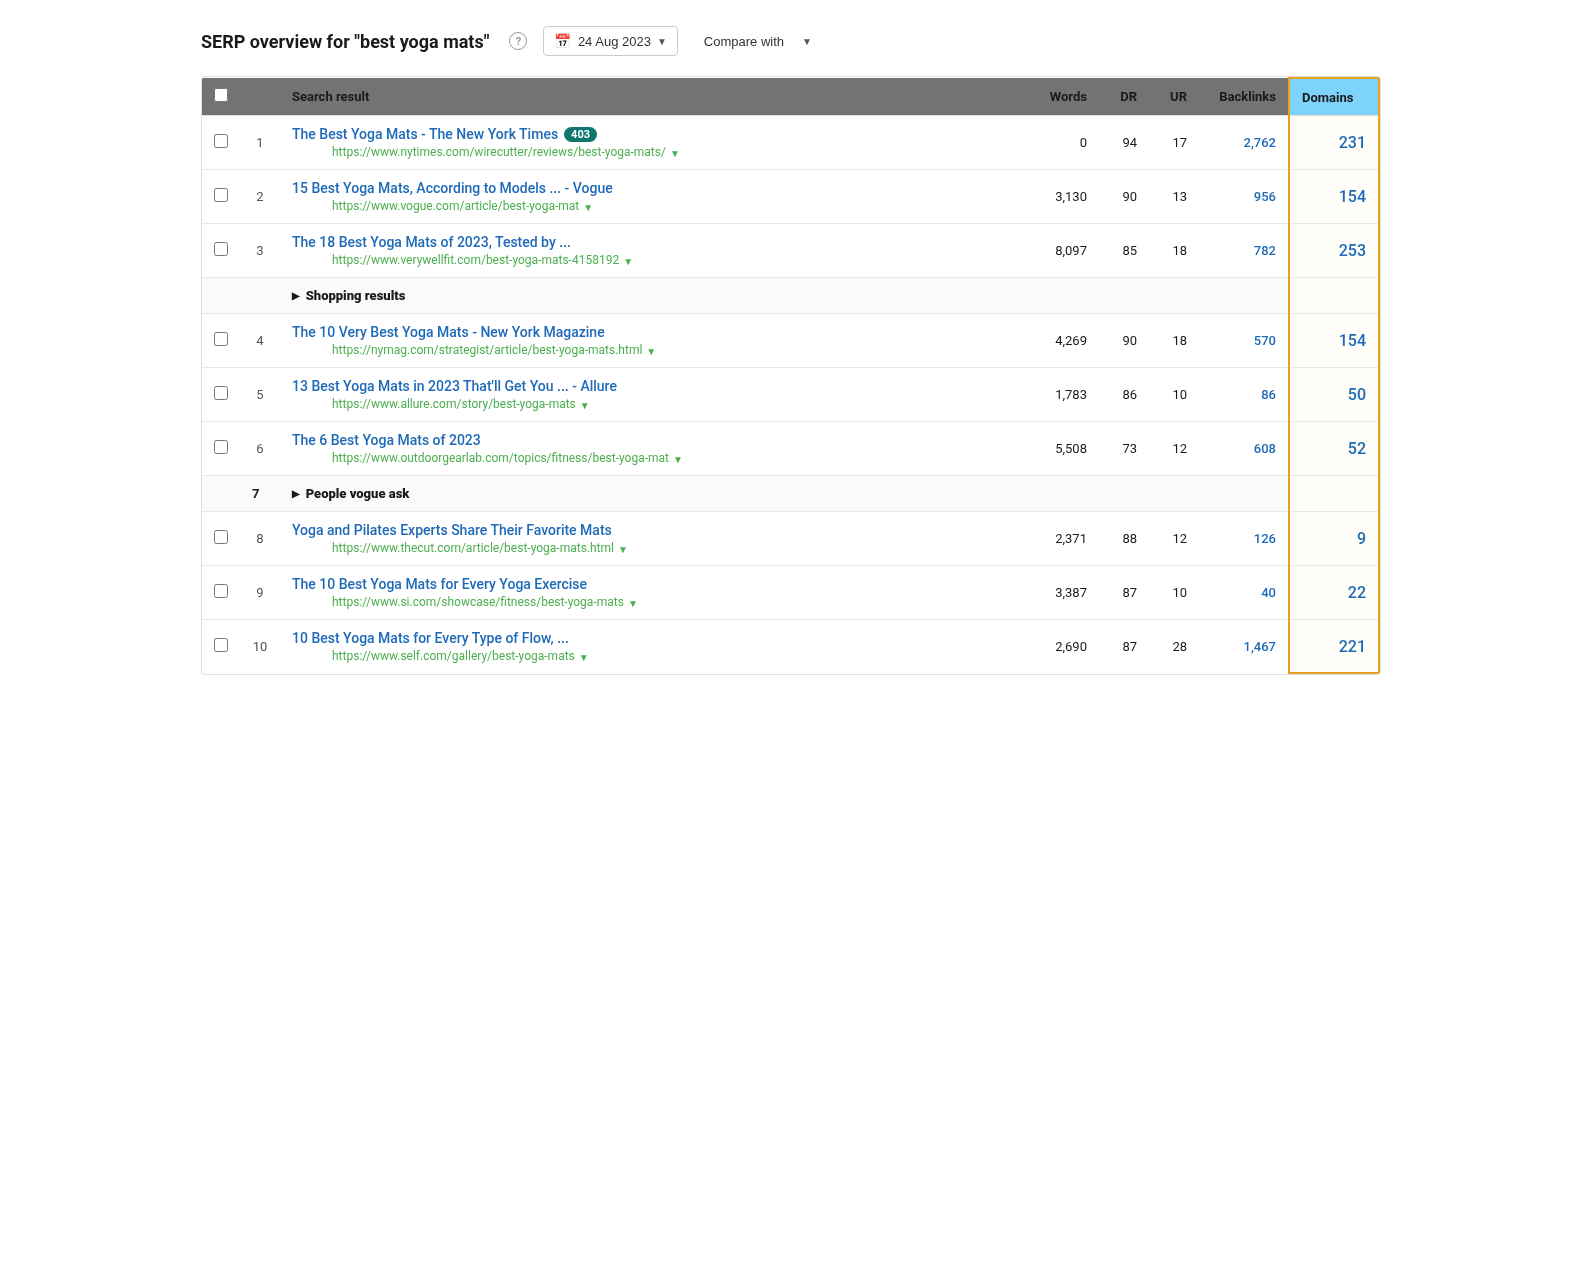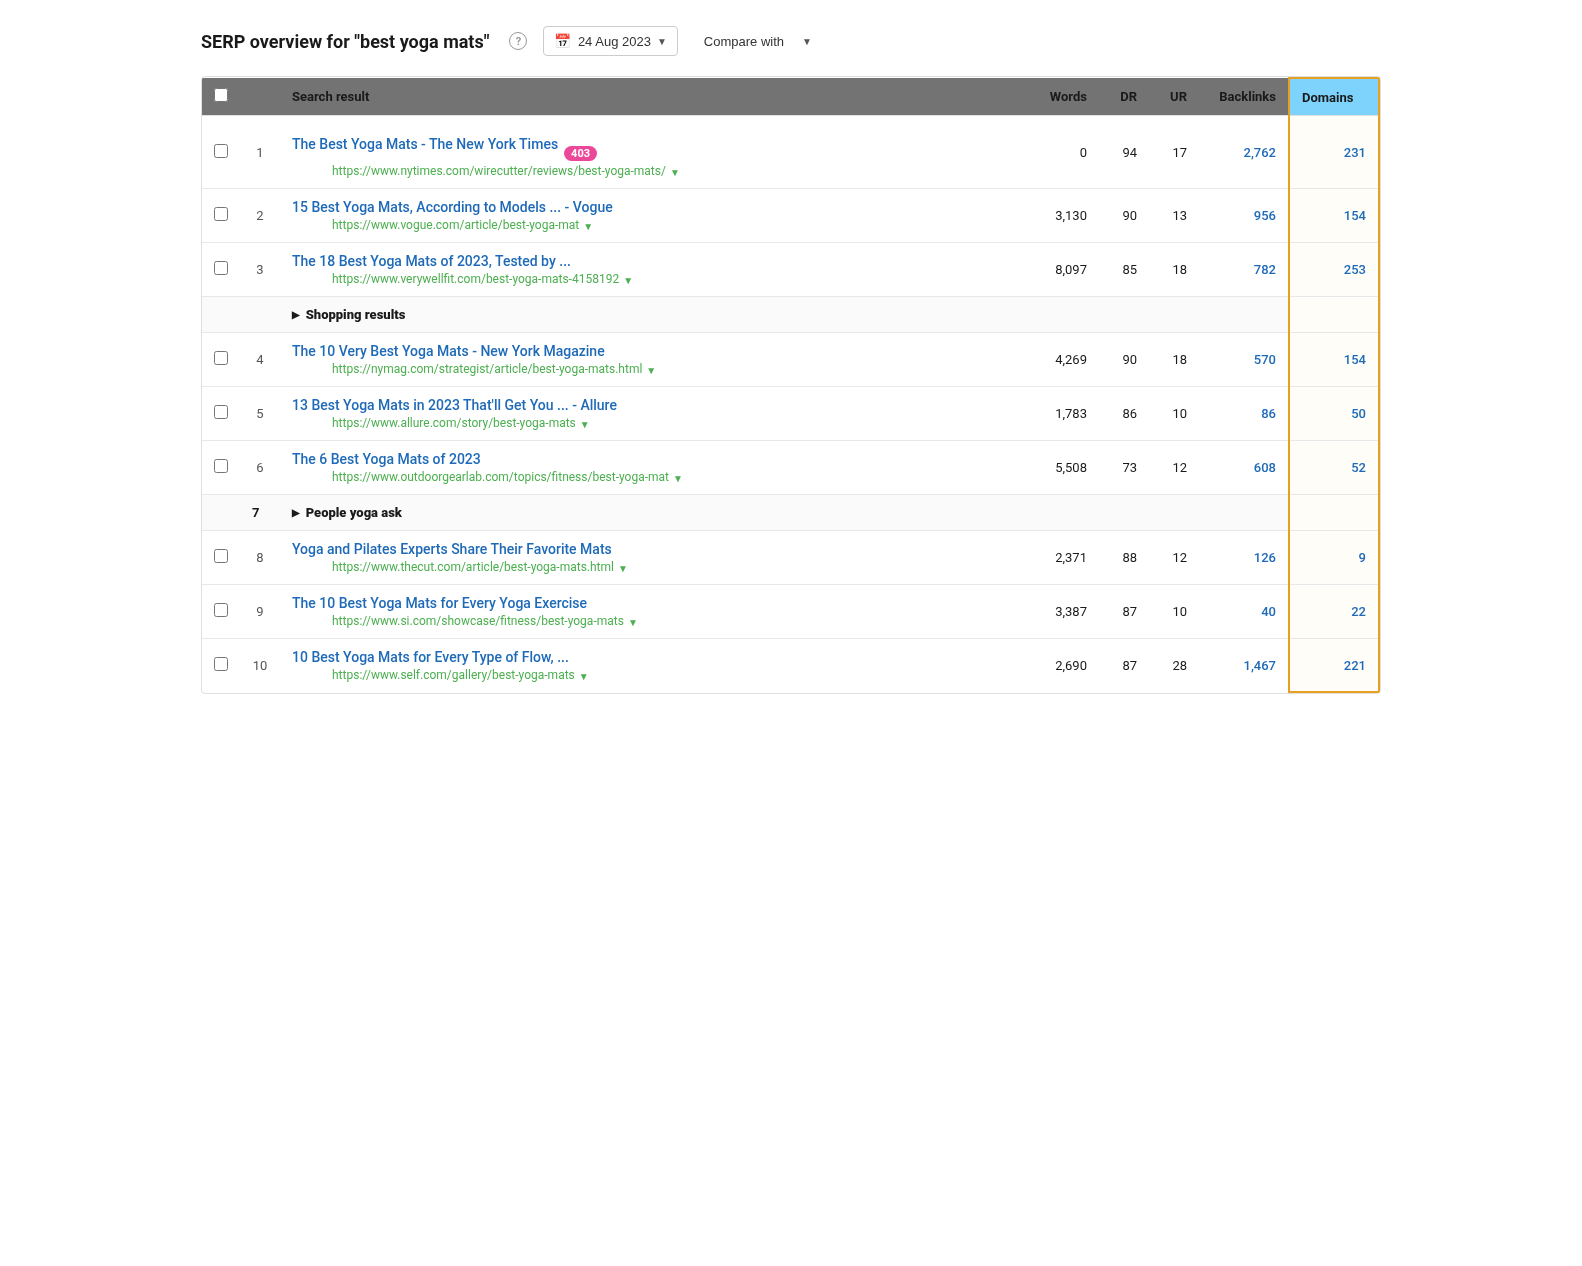--- a/index.html
+++ b/index.html
@@ -127,21 +127,21 @@
     }
     tbody td.link-val {
       text-align: right;
       color: #1e6ab8;
       font-size: 13px;
       font-weight: 500;
     }
     tbody td.domains-val {
       text-align: right;
       color: #1e6ab8;
-      font-size: 13px;
+      font-size: 16px;
       font-weight: 500;
       border-left: 2.5px solid #E8A020;
       border-right: 2.5px solid #E8A020;
       background: #fffdf7;
     }
     
     tbody tr:last-child td.domains-val {
       border-bottom: 2.5px solid #E8A020;
     }
 
@@ -162,27 +162,26 @@
       display: flex;
       align-items: flex-end;
       gap: 4px;
       padding-left: 40px;
     }
     .url-arrow {
       color: #4CAF50;
       font-size: 10px;
     }
     .error-badge {
-      background: #ec4899;
+      background: #0f766e;
       color: #fff;
       font-size: 11px;
       font-weight: 700;
       border-radius: 10px;
       padding: 1px 7px;
-      margin-top: 20px;
     }
     .row-num {
       color: #555;
       font-size: 13px;
       text-align: center;
     }
     .checkbox-cell {
       text-align: center;
     }
     input[type="checkbox"] {
@@ -346,21 +345,21 @@
             <td class="num-val">12</td>
             <td class="link-val">608</td>
             <td class="domains-val">52</td>
           </tr>
           <tr class="section-row">
             <td></td>
             <td>7</td>
             <td colspan="5">
               <span class="section-expand">
                 <span class="tri">▶</span> 
-                <strong>People yoga ask</strong>
+                <strong>People vogue ask</strong>
               </span>
             </td>
             <td class="domains-section"></td>
           </tr>
           <tr>
             <td class="checkbox-cell"><input type="checkbox" style=""></td>
             <td class="row-num">8</td>
             <td>
               <a class="result-title" href="#">Yoga and Pilates Experts Share Their Favorite Mats</a>
               <div class="result-url">https://www.thecut.com/article/best-yoga-mats.html <span class="url-arrow">▼</span></div>

